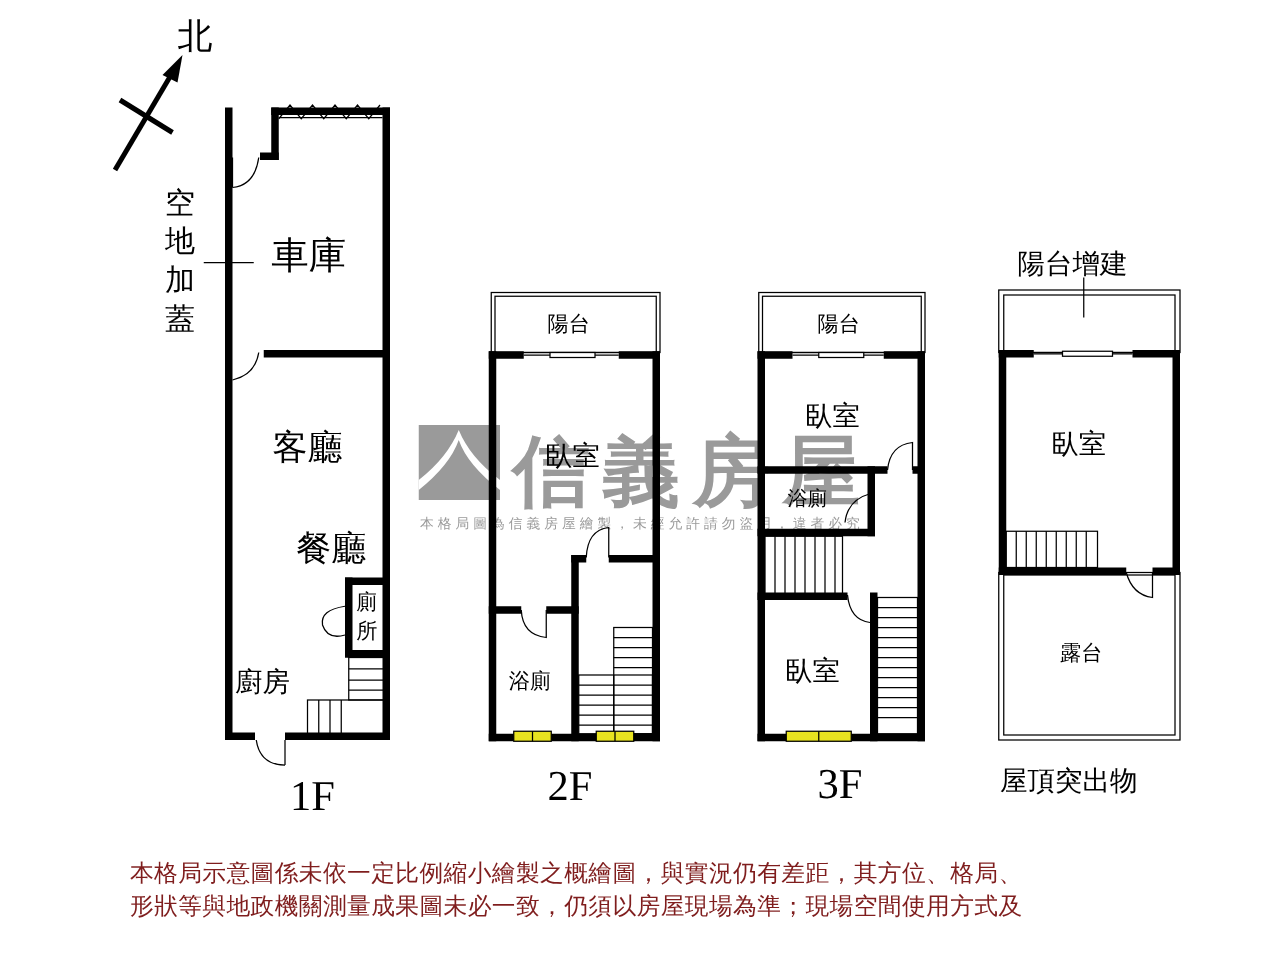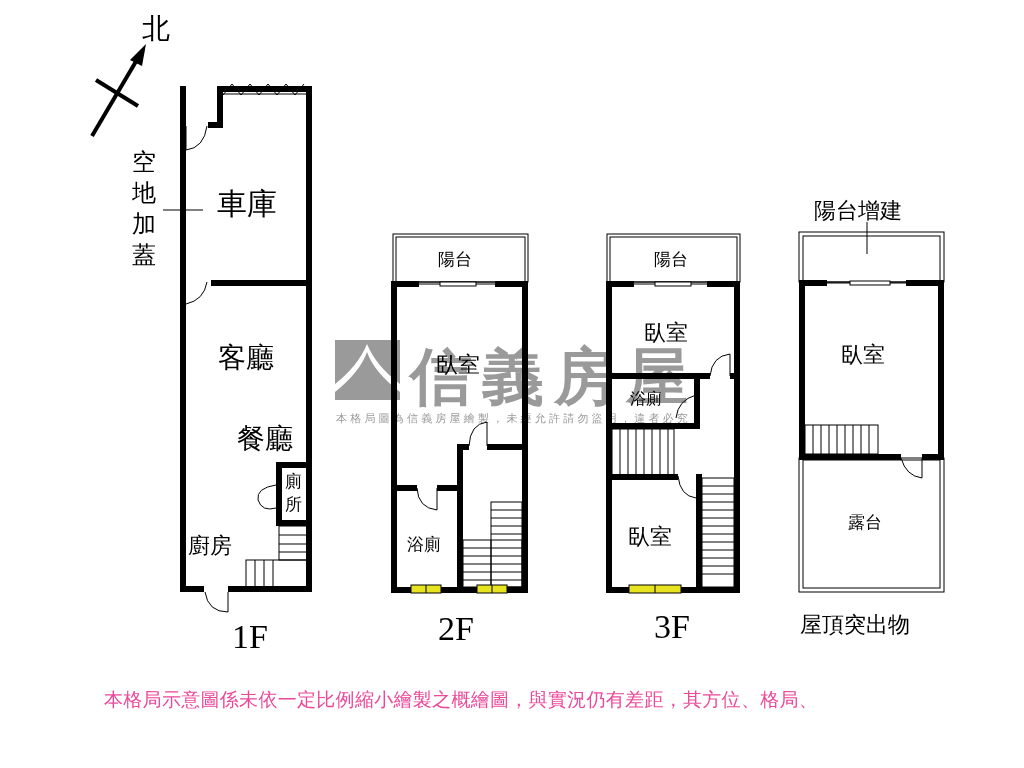--- a/index.html
+++ b/index.html
@@ -2,21 +2,21 @@
 <html><head>
 <meta charset="utf-8">
 <style>
   html, body { margin:0; padding:0; background:#ffffff; }
   body { width:1024px; height:768px; position:relative; overflow:hidden; font-family:"DejaVu Serif", serif; color:#000; }
   svg { position:absolute; left:0; top:0; }
   .lbl { font-family:"DejaVu Sans", sans-serif; fill:#000; }
   .floor-lbl { font-family:"Liberation Serif", "DejaVu Serif", serif; fill:#000; }
   .wm-big { font-family:"DejaVu Sans", sans-serif; fill:#9a9a9a; font-weight:bold; }
   .wm-small { font-family:"DejaVu Sans", sans-serif; fill:#9a9a9a; }
-  .disclaimer { position:absolute; left:104px; top:686px; width:840px; font-family:"DejaVu Sans", sans-serif; font-size:19px; line-height:26px; color:#ec4899; letter-spacing:0.3px; }
+  .disclaimer { position:absolute; left:104px; top:686px; width:840px; font-family:"DejaVu Sans", sans-serif; font-size:19px; line-height:26px; color:#7f1d1d; letter-spacing:0.3px; }
   .disclaimer div { white-space:nowrap; }
 </style>
 </head>
 <body>
 
 <svg width="1024" height="768" viewBox="0 0 1024 768">
 
   <g>
     <g>
       <rect x="335" y="340" width="65" height="60" fill="#9a9a9a"></rect>
@@ -222,13 +222,14 @@
     <rect x="803" y="460" width="137" height="128" fill="none" stroke="#000" stroke-width="1"></rect>
 
     <text class="lbl" x="841" y="362" font-size="22">臥室</text>
     <text class="lbl" x="848" y="528" font-size="17">露台</text>
     <text class="lbl" x="800" y="632" font-size="22">屋頂突出物</text>
   </g>
 </svg>
 
 <div class="disclaimer">
   <div>本格局示意圖係未依一定比例縮小繪製之概繪圖，與實況仍有差距，其方位、格局、</div>
+  <div>形狀等與地政機關測量成果圖未必一致，仍須以房屋現場為準；現場空間使用方式及</div>
 </div>
 
 </body></html>

